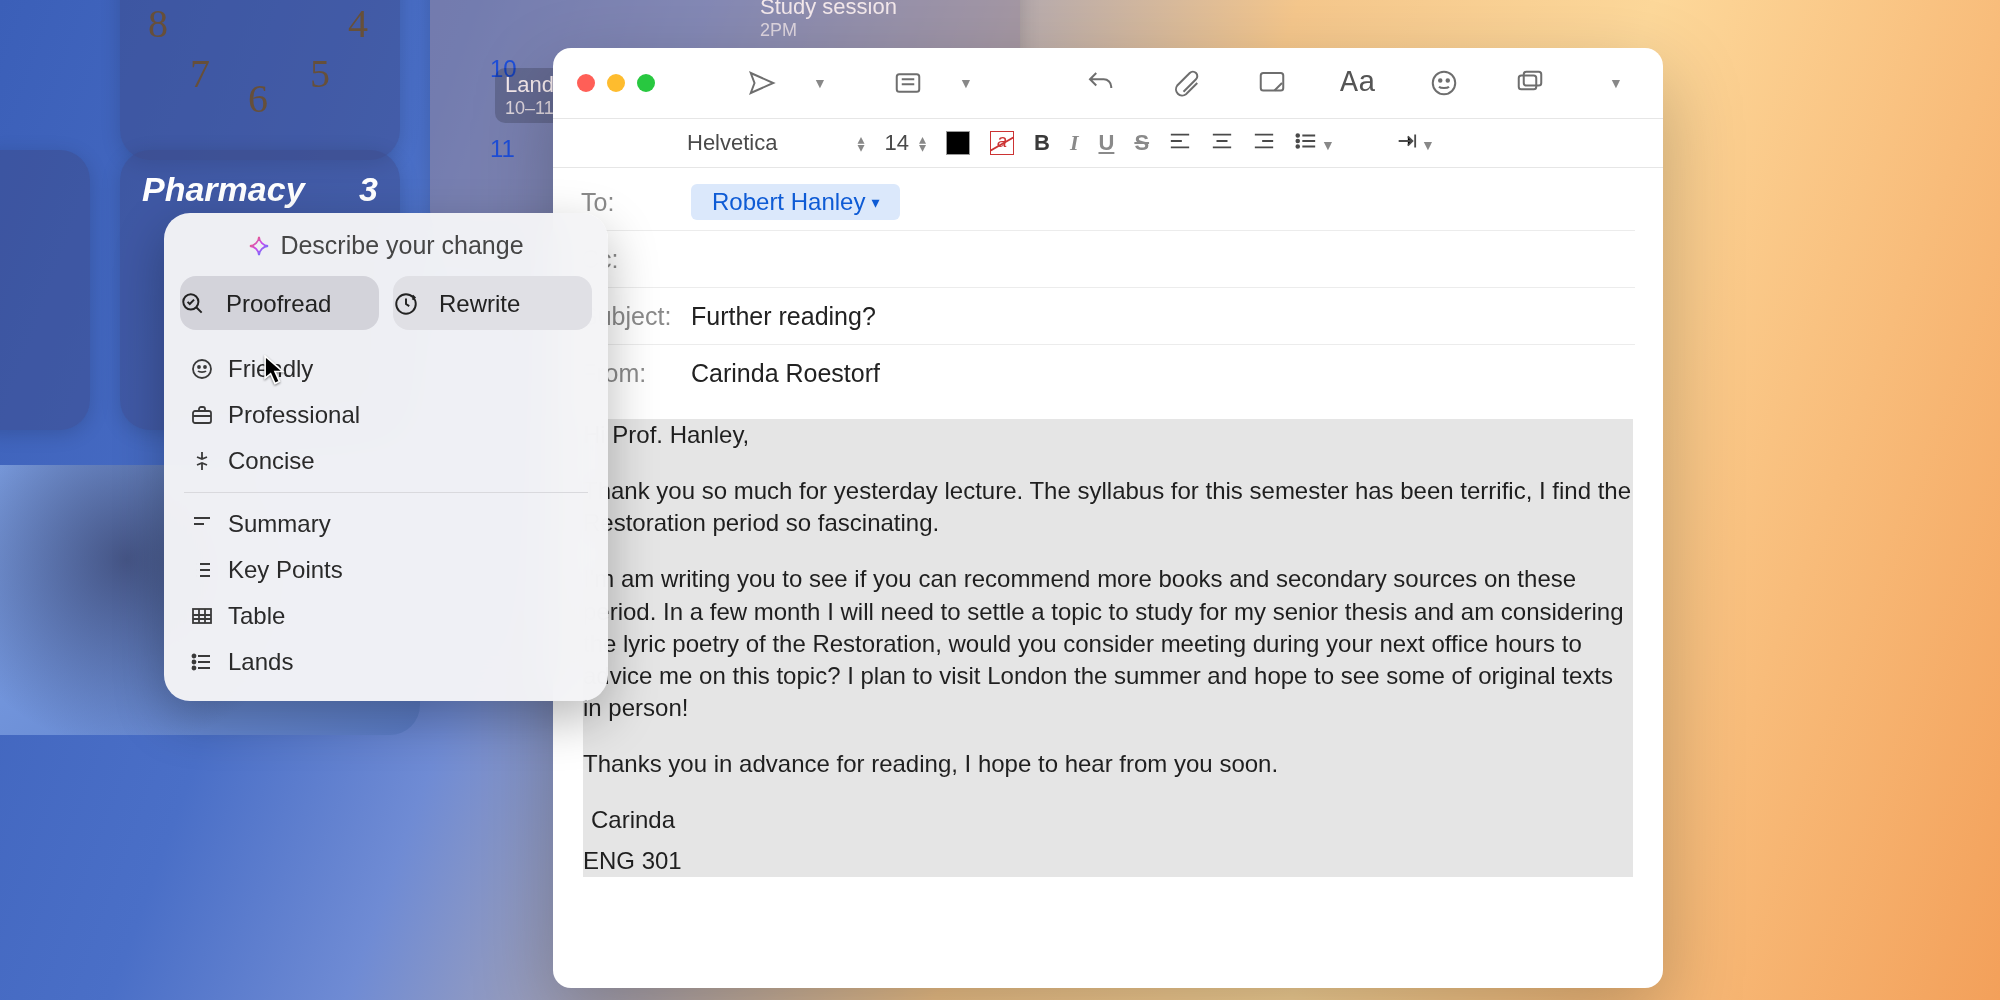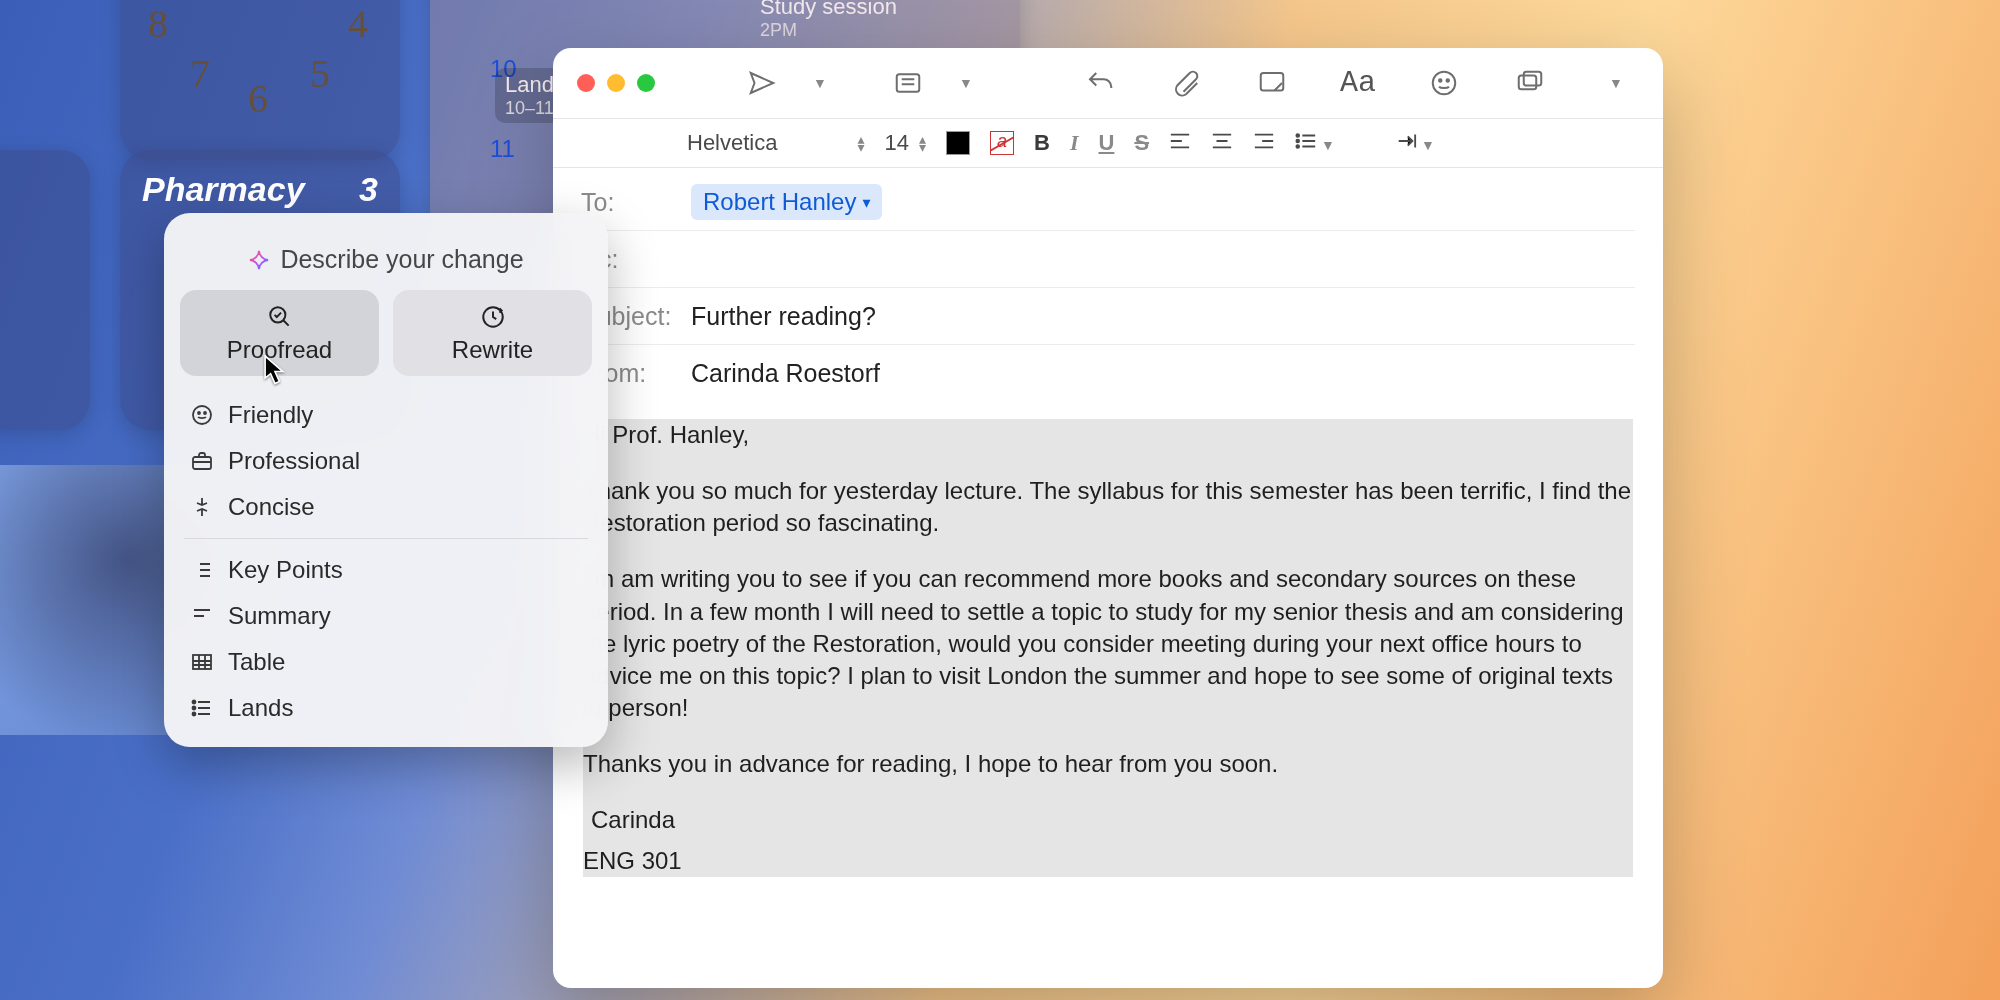--- a/index.html
+++ b/index.html
@@ -30,32 +30,32 @@
   .colorA{width:22px;height:22px;border:1px solid #c33;color:#c33;font-style:italic;font-size:18px;line-height:18px;text-align:center;position:relative;}
   .colorA::after{content:"";position:absolute;left:-2px;right:-2px;top:50%;border-top:2px solid #c33;transform:rotate(-30deg);}
   .fbtn{font-weight:bold;font-size:22px;color:#3a3a3a;}
   .ita{font-style:italic;font-family:serif;color:#8a8a8a;}
   .und{text-decoration:underline;color:#8a8a8a;}
   .str{text-decoration:line-through;color:#8a8a8a;}
   .albtn svg{width:22px;height:18px;stroke:#4a4a4a;stroke-width:2;}
   .fields{padding:6px 28px 0;}
   .frow{display:flex;align-items:center;min-height:56px;border-bottom:1px solid #ececec;font-size:25px;}
   .flabel{color:#8a8a8a;width:110px;}
-  .chip{background:#dbe8fb;color:#0e5bd5;padding:4px 12px;border-radius:6px;display:inline-flex;align-items:center;gap:6px;font-size:24px;}
+  .chip{background:#dbe8fb;color:#0e5bd5;padding:4px 21px;border-radius:6px;display:inline-flex;align-items:center;gap:6px;font-size:24px;}
   .chip::after{content:"▾";font-size:16px;color:#0e5bd5;}
   .plain{color:#222;}
   .body{padding:18px 30px;font-size:24px;line-height:1.34;color:#1f1f1f;}
   .bodyblock{background:#e5e5e5;padding:0;}
   .para{margin:0 0 24px 0;}
   
-  .pop{position:absolute;left:164px;top:213px;width:412px;background:rgba(244,244,246,.97);border-radius:26px;box-shadow:0 18px 50px rgba(0,0,0,.28);padding:32px 16px 10px;backdrop-filter:blur(20px);}
+  .pop{position:absolute;left:164px;top:213px;width:412px;background:rgba(244,244,246,.97);border-radius:26px;box-shadow:0 18px 50px rgba(0,0,0,.28);padding:18px 16px 10px;backdrop-filter:blur(20px);}
   .pophead{display:flex;align-items:center;justify-content:center;gap:10px;font-size:25px;color:#464646;margin-bottom:16px;}
   .sparkle{width:22px;height:22px;}
   .twoup{display:flex;gap:14px;margin-bottom:10px;}
-  .act{flex:1;background:#e0e0e5;border-radius:16px;padding:14px 0 12px;display:flex;flex-direction:column;align-items:center;gap:6px;font-size:24px;color:#222;}
+  .act{flex:1;background:#e0e0e5;border-radius:16px;padding:14px 0 12px;display:flex;flex-direction:row;align-items:center;gap:20px;font-size:24px;color:#222;}
   .act.sel2{background:#d3d3da;}
   .act svg{width:26px;height:26px;stroke:#222;fill:none;stroke-width:1.8;}
   .menu{list-style:none;margin:6px 0 0;padding:6px 2px;}
   .menu li{display:flex;align-items:center;gap:14px;padding:9px 8px;font-size:24px;color:#2a2a2a;border-radius:8px;}
   .menu hr{border:none;border-top:1px solid #d9d9dd;margin:8px 2px;}
   .mi{width:24px;height:24px;stroke:#3a3a3a;fill:none;stroke-width:1.8;}
   
   .cursor{position:absolute;left:264px;top:355px;width:22px;height:30px;pointer-events:none;}
   .cursor svg{filter:drop-shadow(0 1px 1px rgba(0,0,0,.5));}
   .caret{font-size:14px;color:#888;}
@@ -271,29 +271,29 @@
     </li>
     <li>
       <svg class="mi" viewBox="0 0 24 24">
           <path d="M12 3v7M12 14v7M7 8l5 2 5-2M7 16l5-2 5 2"></path>
         </svg>
       <span>Concise</span>
     </li>
     <hr>
     <li>
       <svg class="mi" viewBox="0 0 24 24">
+          <path d="M4 6h16M4 12h10"></path>
+        </svg>
+      <span>Summary</span>
+    </li>
+    <li>
+      <svg class="mi" viewBox="0 0 24 24">
           <path d="M6 6h.01M10 6h10M6 12h.01M10 12h10M6 18h.01M10 18h10"></path>
         </svg>
       <span>Key Points</span>
-    </li>
-    <li>
-      <svg class="mi" viewBox="0 0 24 24">
-          <path d="M4 6h16M4 12h10"></path>
-        </svg>
-      <span>Summary</span>
     </li>
     <li>
       <svg class="mi" viewBox="0 0 24 24">
           <rect x="3" y="5" width="18" height="14"></rect>
           <path d="M3 11h18M3 15h18M9 5v14M15 5v14"></path>
         </svg>
       <span>Table</span>
     </li>
     <li>
       <svg class="mi" viewBox="0 0 24 24">

